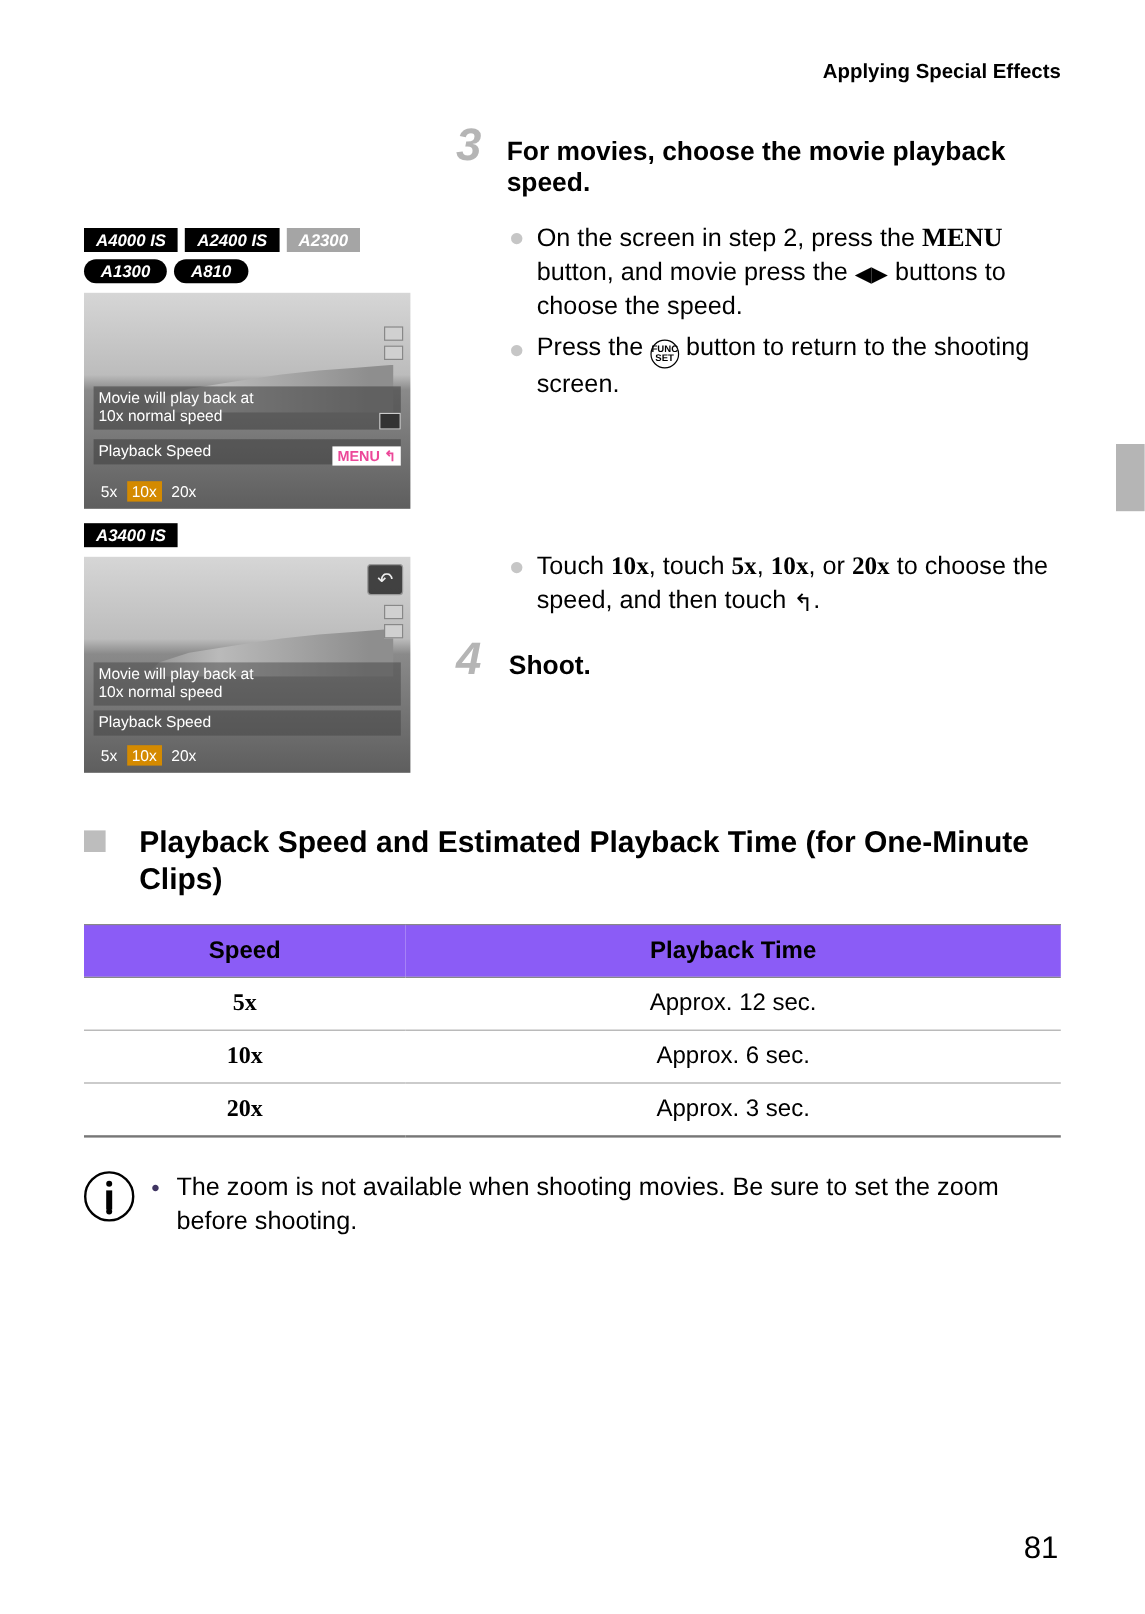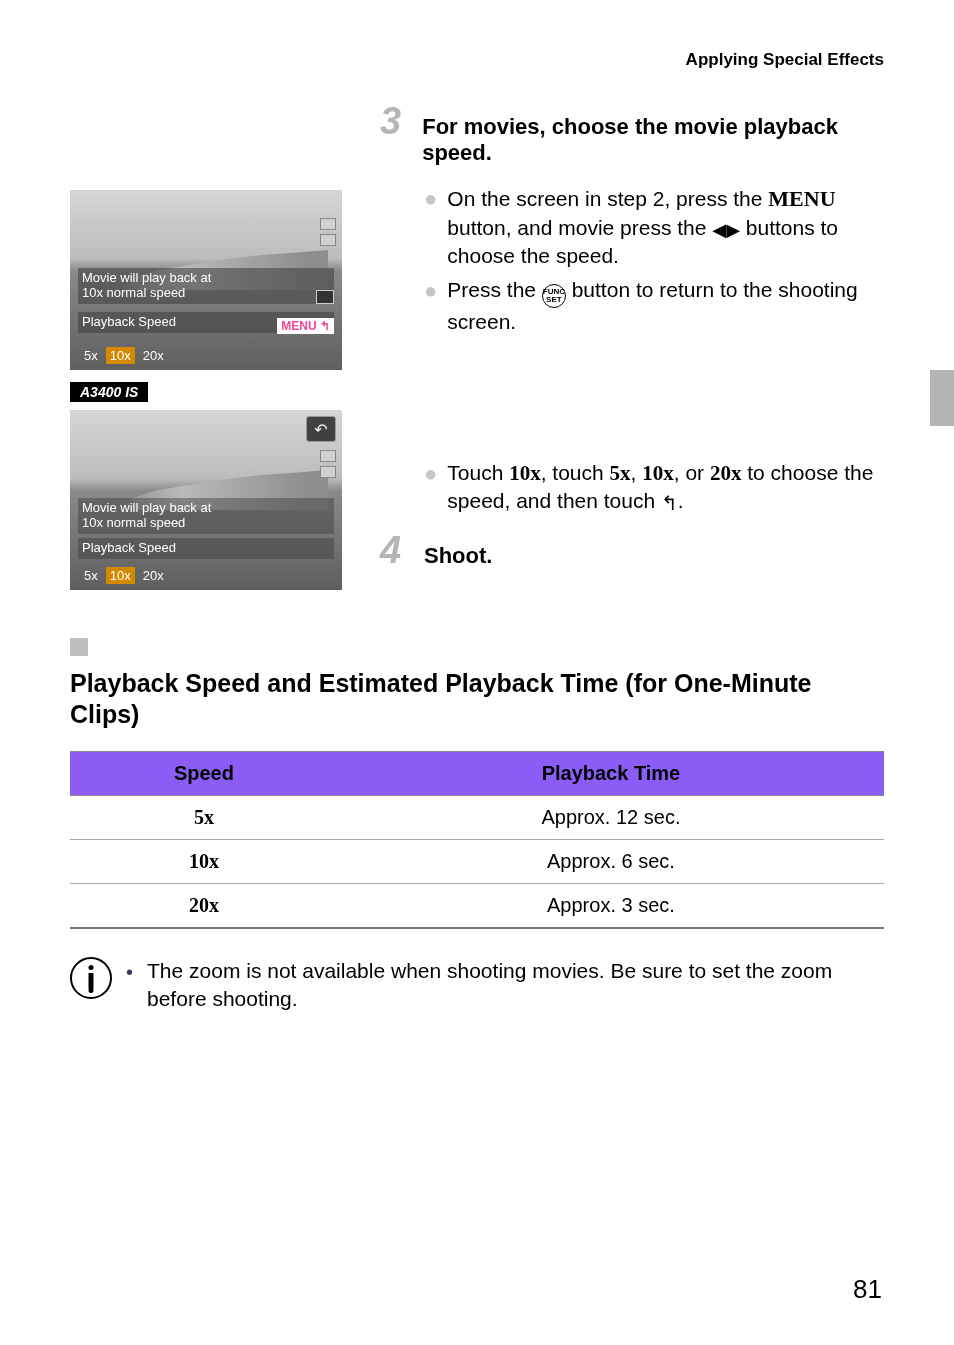--- a/index.html
+++ b/index.html
@@ -172,23 +172,22 @@
   .return-icon {
     display: inline-block;
     font-size: 20px;
     vertical-align: -2px;
   }
   .subsection {
     margin-top: 28px;
   }
   .sub-title-row {
     display: flex;
-    gap: 12px;
+    gap: 28px;
     align-items: baseline;
-    flex-direction: column;
   }
   .gray-box {
     width: 18px; height: 18px;
     background: #bdbdbd;
     margin-top: 8px;
     flex-shrink: 0;
   }
   .sub-title {
     font-size: 25px;
     font-weight: bold;
@@ -260,20 +259,27 @@
 </style>
 </head>
 <body>
 
 <div class="header-section">Applying Special Effects</div>
 <div class="page-tab"></div>
 
 <div class="main-row">
   <div class="left-col">
 
+    <div class="model-badges">
+      <span class="badge badge-rect">A4000 IS</span>
+      <span class="badge badge-rect">A2400 IS</span>
+      <span class="badge badge-rect-light">A2300</span>
+      <span class="badge badge-pill">A1300</span>
+      <span class="badge badge-pill">A810</span>
+    </div>
 
     <div class="screenshot">
       <div class="buildings"></div>
       <div class="side-icons">
         <div class="ic"></div>
           <div class="ic"></div>
       </div>
       <div class="text-bg" style="top:78px;">
         <div>Movie will play back at</div>
         <div>10x normal speed</div>

